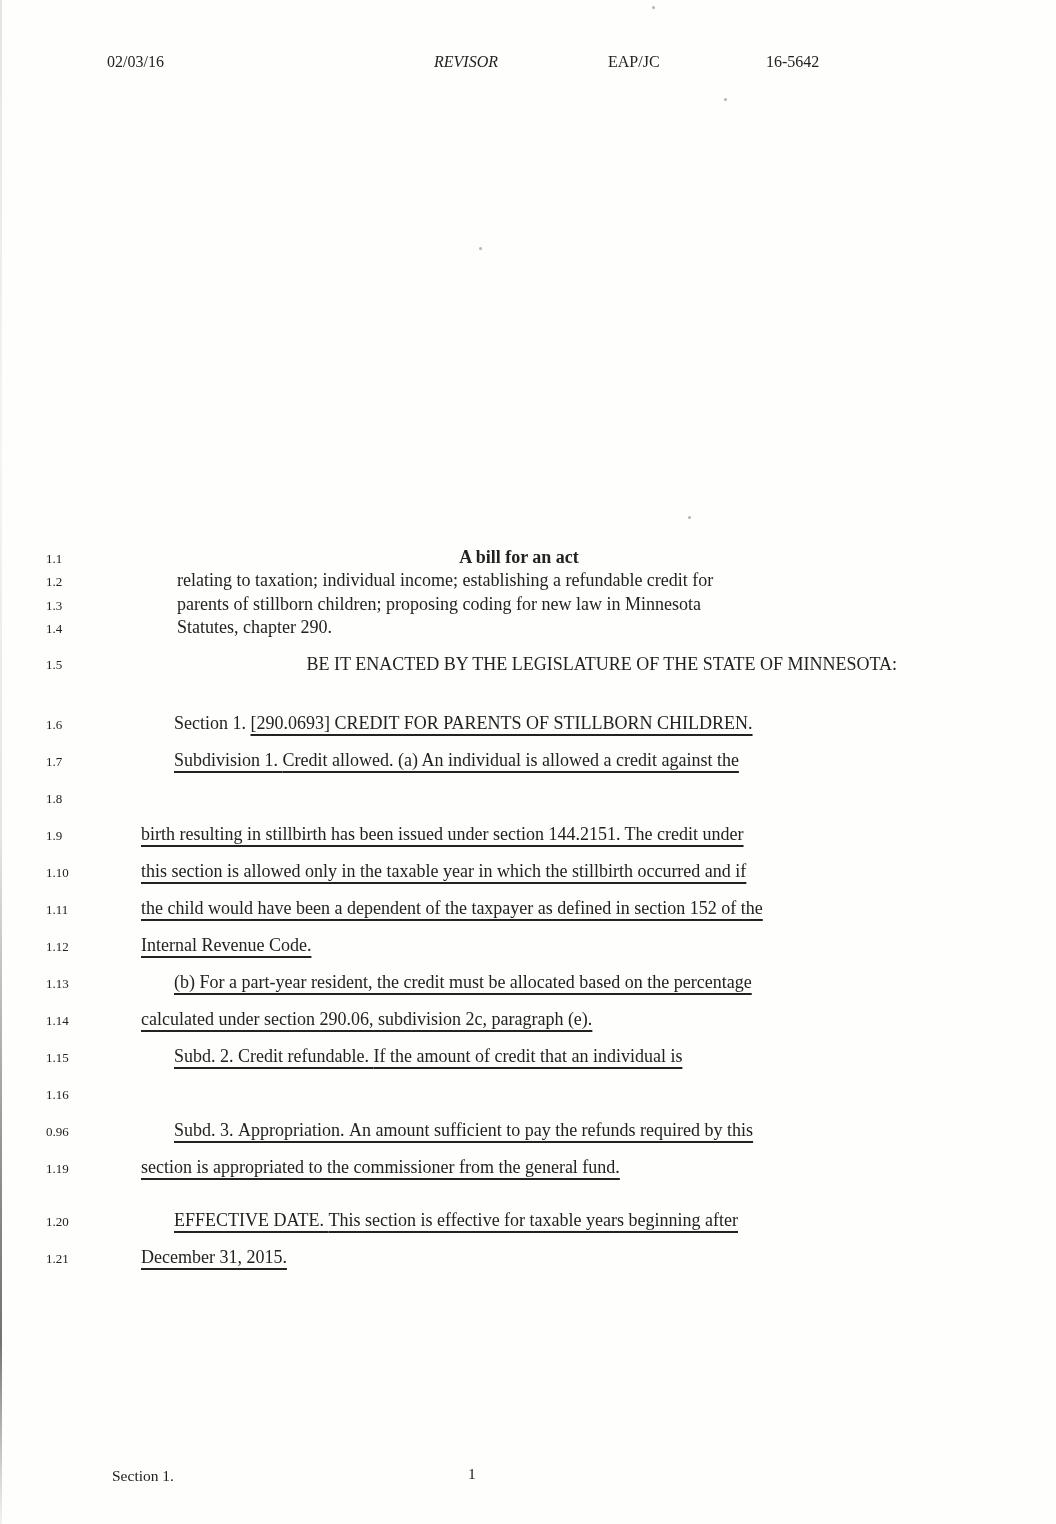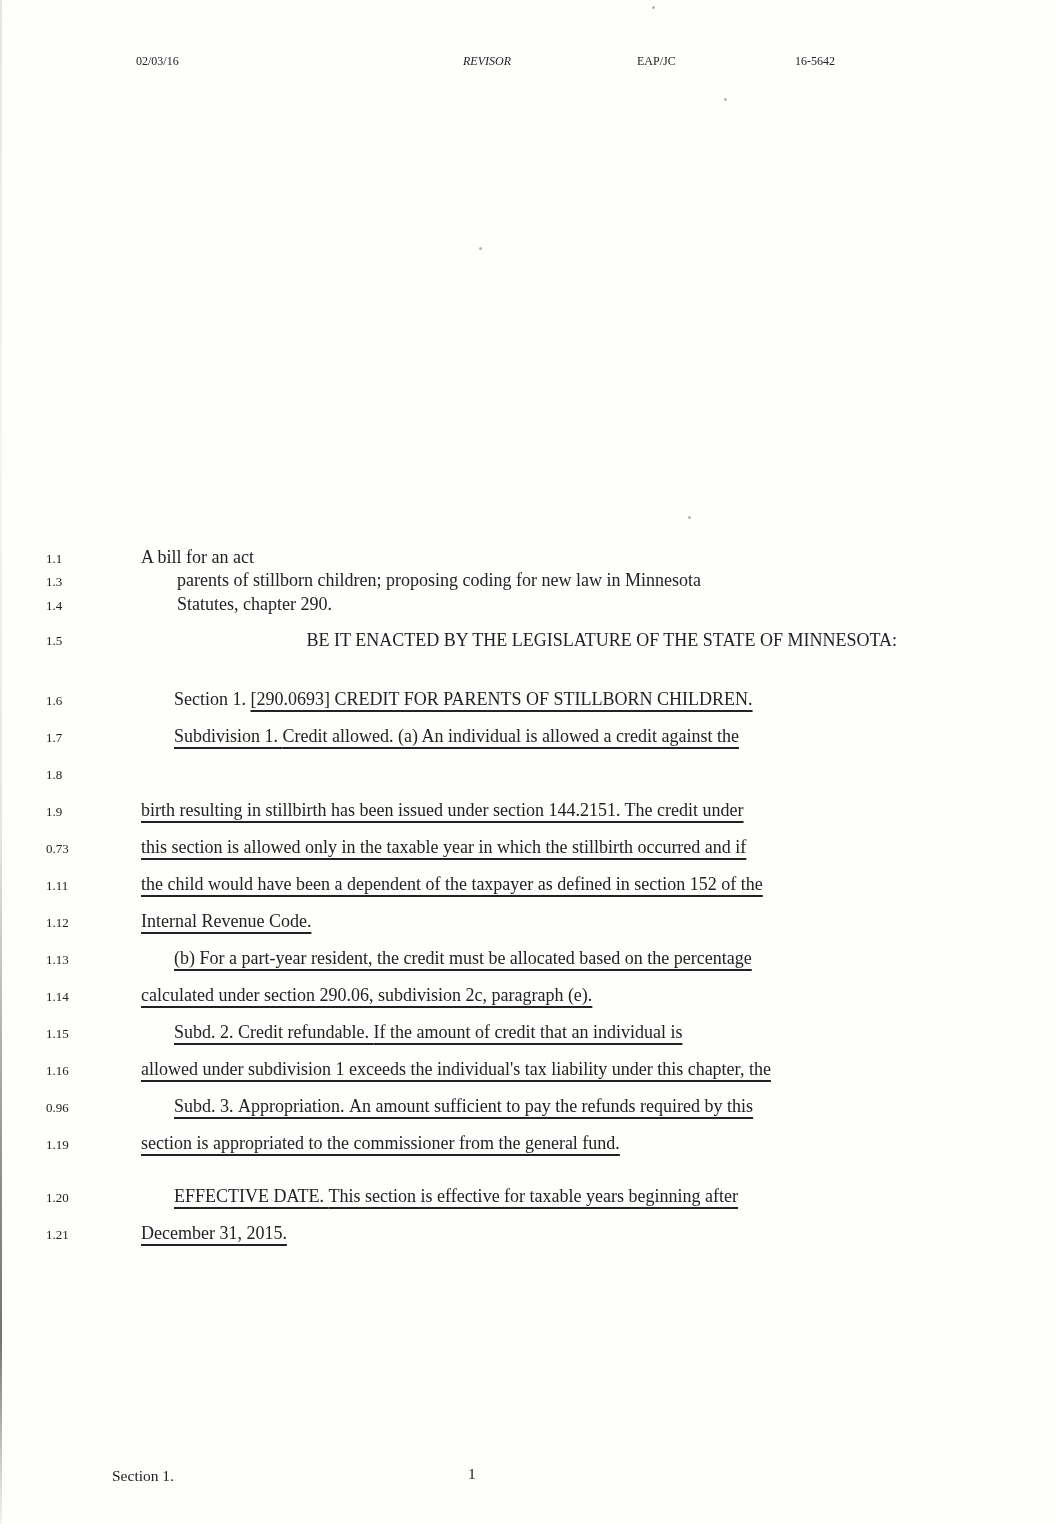--- a/index.html
+++ b/index.html
@@ -38,24 +38,23 @@
     position: absolute;
     width: 3px;
     height: 3px;
     border-radius: 50%;
     background: rgba(40,40,40,0.35);
   }
   
   .header span {
     position: absolute;
     top: 52px;
-    font-size: 12px;
+    font-size: 16px;
     line-height: 19px;
     white-space: nowrap;
-    margin-left: 29px;
   }
   .h-date { left: 107px; }
   .h-office { left: 434px; font-style: italic; }
   .h-code { left: 608px; }
   .h-doc { left: 766px; }
 
   
   .bill-body {
     position: absolute;
     top: 546px;
@@ -72,21 +71,21 @@
     line-height: inherit;
   }
   .ltext {
     display: block;
     margin-left: 112px;
     width: 756px;
     white-space: nowrap;
   }
   .block-bill-title .line { line-height: 23.4px; }
   .block-bill-title .line:not(.align-center) .ltext { padding-left: 36px; }
-  .align-center .ltext { text-align: left; }
+  .align-center .ltext { text-align: center; font-weight: bold; }
   .block-enacting-clause { margin-top: 12px; text-align: right; }
   .block-enacting-clause .line { line-height: 24px; }
   .block-section-1 { margin-top: 29px; }
   .block-section-1 .line,
   .block-effective-date .line { line-height: 37px; height: 37px; }
   .block-effective-date { margin-top: 16px; }
   .line.indent .ltext { text-indent: 33px; }
   .bold { font-weight: normal; }
   .ul {
     text-decoration-line: underline;
@@ -122,20 +121,24 @@
     <span class="h-doc">16-5642</span>
   </div>
 
   <div class="bill-body">
       <div class="block block-bill-title">
         <div class="line align-center">
           <span class="lnum">1.1</span>
           <span class="ltext"><span>A bill for an act</span></span>
         </div>
         <div class="line">
+          <span class="lnum">1.2</span>
+          <span class="ltext"><span>relating to taxation; individual income; establishing a refundable credit for</span></span>
+        </div>
+        <div class="line">
           <span class="lnum">1.3</span>
           <span class="ltext"><span>parents of stillborn children; proposing coding for new law in Minnesota</span></span>
         </div>
         <div class="line">
           <span class="lnum">1.4</span>
           <span class="ltext"><span>Statutes, chapter 290.</span></span>
         </div>
       </div>
       <div class="block block-enacting-clause">
         <div class="line">
@@ -153,21 +156,21 @@
           <span class="ltext"><span class="ul">Subdivision 1.&nbsp;</span><span class="bold ul">Credit allowed.&nbsp;</span><span class="ul">(a) An individual is allowed a credit against the</span></span>
         </div>
         <div class="line">
           <span class="lnum">1.8</span>
         </div>
         <div class="line">
           <span class="lnum">1.9</span>
           <span class="ltext"><span class="ul">birth resulting in stillbirth has been issued under section 144.2151. The credit under</span></span>
         </div>
         <div class="line">
-          <span class="lnum">0.73</span>
+          <span class="lnum">1.10</span>
           <span class="ltext"><span class="ul">this section is allowed only in the taxable year in which the stillbirth occurred and if</span></span>
         </div>
         <div class="line">
           <span class="lnum">1.11</span>
           <span class="ltext"><span class="ul">the child would have been a dependent of the taxpayer as defined in section 152 of the</span></span>
         </div>
         <div class="line">
           <span class="lnum">1.12</span>
           <span class="ltext"><span class="ul">Internal Revenue Code.</span></span>
         </div>
@@ -178,21 +181,20 @@
         <div class="line">
           <span class="lnum">1.14</span>
           <span class="ltext"><span class="ul">calculated under section 290.06, subdivision 2c, paragraph (e).</span></span>
         </div>
         <div class="line indent">
           <span class="lnum">1.15</span>
           <span class="ltext"><span class="ul">Subd. 2.&nbsp;</span><span class="bold ul">Credit refundable.&nbsp;</span><span class="ul">If the amount of credit that an individual is</span></span>
         </div>
         <div class="line">
           <span class="lnum">1.16</span>
-          <span class="ltext"><span class="ul">allowed under subdivision 1 exceeds the individual's tax liability under this chapter, the</span></span>
         </div>
         <div class="line indent">
           <span class="lnum">0.96</span>
           <span class="ltext"><span class="ul">Subd. 3.&nbsp;</span><span class="bold ul">Appropriation.&nbsp;</span><span class="ul">An amount sufficient to pay the refunds required by this</span></span>
         </div>
         <div class="line">
           <span class="lnum">1.19</span>
           <span class="ltext"><span class="ul">section is appropriated to the commissioner from the general fund.</span></span>
         </div>
       </div>

